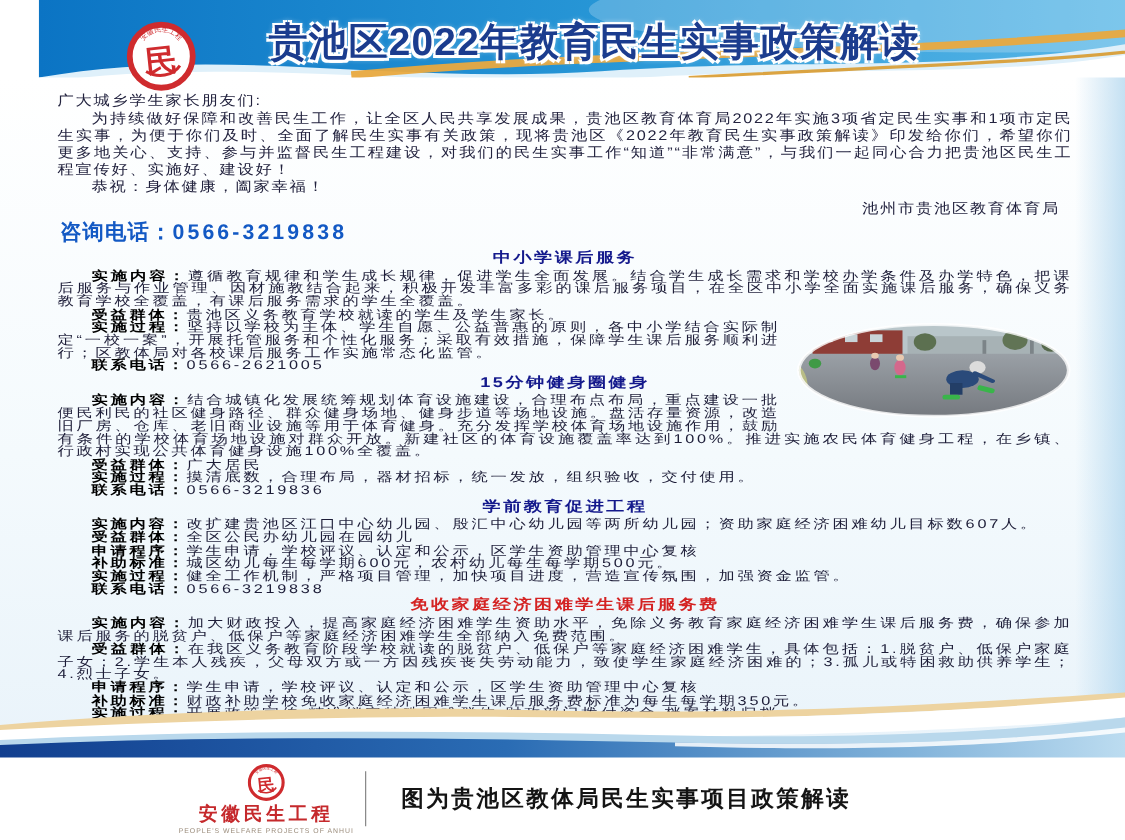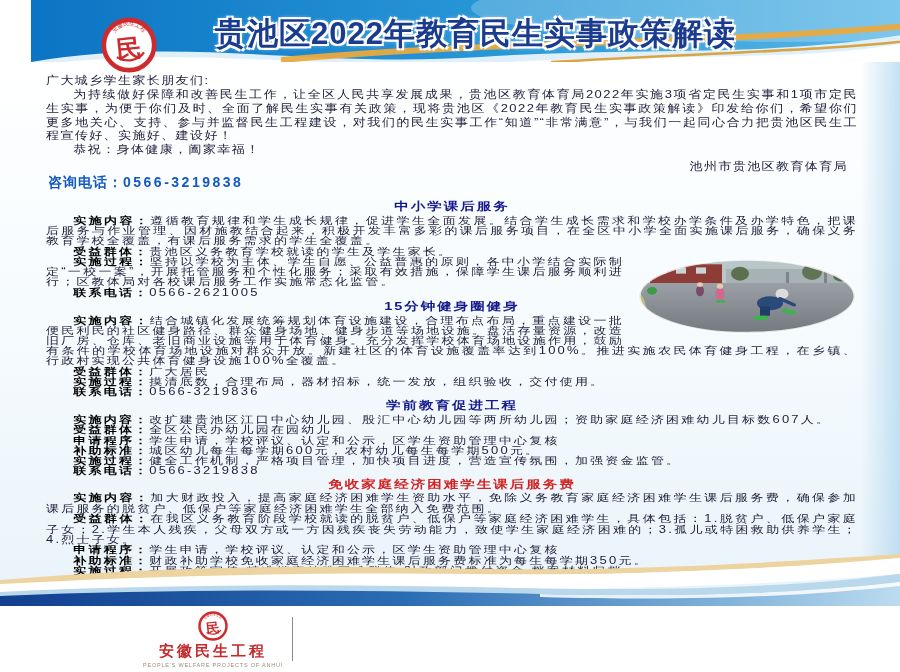--- a/index.html
+++ b/index.html
@@ -21,21 +21,21 @@
   .content::after{content:"";position:absolute;top:0;right:0;width:40px;height:100%;
     background:linear-gradient(90deg,rgba(190,222,242,0),rgba(176,214,238,.75));pointer-events:none;}
 
   .intro{position:absolute;top:12px;left:46px;width:812px;
     font-size:13px;line-height:16px;letter-spacing:1.4px;color:#23233f;
     transform:scale(1,.86);transform-origin:0 0;}
   .intro p{margin:0;text-align:justify;}
   .intro .para{text-indent:2.1em;}
   .intro .signature{text-align:right;padding-right:10px;margin-top:4px;}
 
-  .hotline{position:absolute;top:112px;left:48px;font-size:14px;font-weight:bold;
+  .hotline{position:absolute;top:112px;left:48px;font-size:17px;font-weight:bold;
     color:#1359c4;letter-spacing:1px;}
   .hotline .num{letter-spacing:2.5px;}
 
   .sections{position:absolute;top:136px;left:46px;width:812px;
     font-size:13px;line-height:13.2px;letter-spacing:2.2px;color:#1d1d38;
     transform:scale(1,.78);transform-origin:0 0;}
   .sec-title{width:max-content;margin:3px auto 2px;font-size:14.5px;line-height:17px;
     font-weight:bold;letter-spacing:2px;}
   .sec-title.blue{color:#14198c;}
   .sec-title.red{color:#d42222;}
@@ -214,15 +214,16 @@
             <textPath href="#arcP2" startOffset="50%" text-anchor="middle">安徽民生工程</textPath>
           </text>
           <text x="30" y="43" font-size="27" text-anchor="middle" fill="#cf2b2e" font-family="'DejaVu Serif',serif" font-weight="bold" transform="rotate(-6 30 32)">民</text>
           <path d="M17,43 C27,49 40,47 46,38" stroke="#cf2b2e" stroke-width="2.5" fill="none"></path>
         </svg>
       </div>
       <div class="footer-logo-title">安徽民生工程</div>
       <div class="footer-logo-sub">PEOPLE'S WELFARE PROJECTS OF ANHUI</div>
     </div>
     <div class="footer-divider"></div>
+    <div class="footer-caption">图为贵池区教体局民生实事项目政策解读</div>
   </div>
 
 </div>
 
 </body></html>

